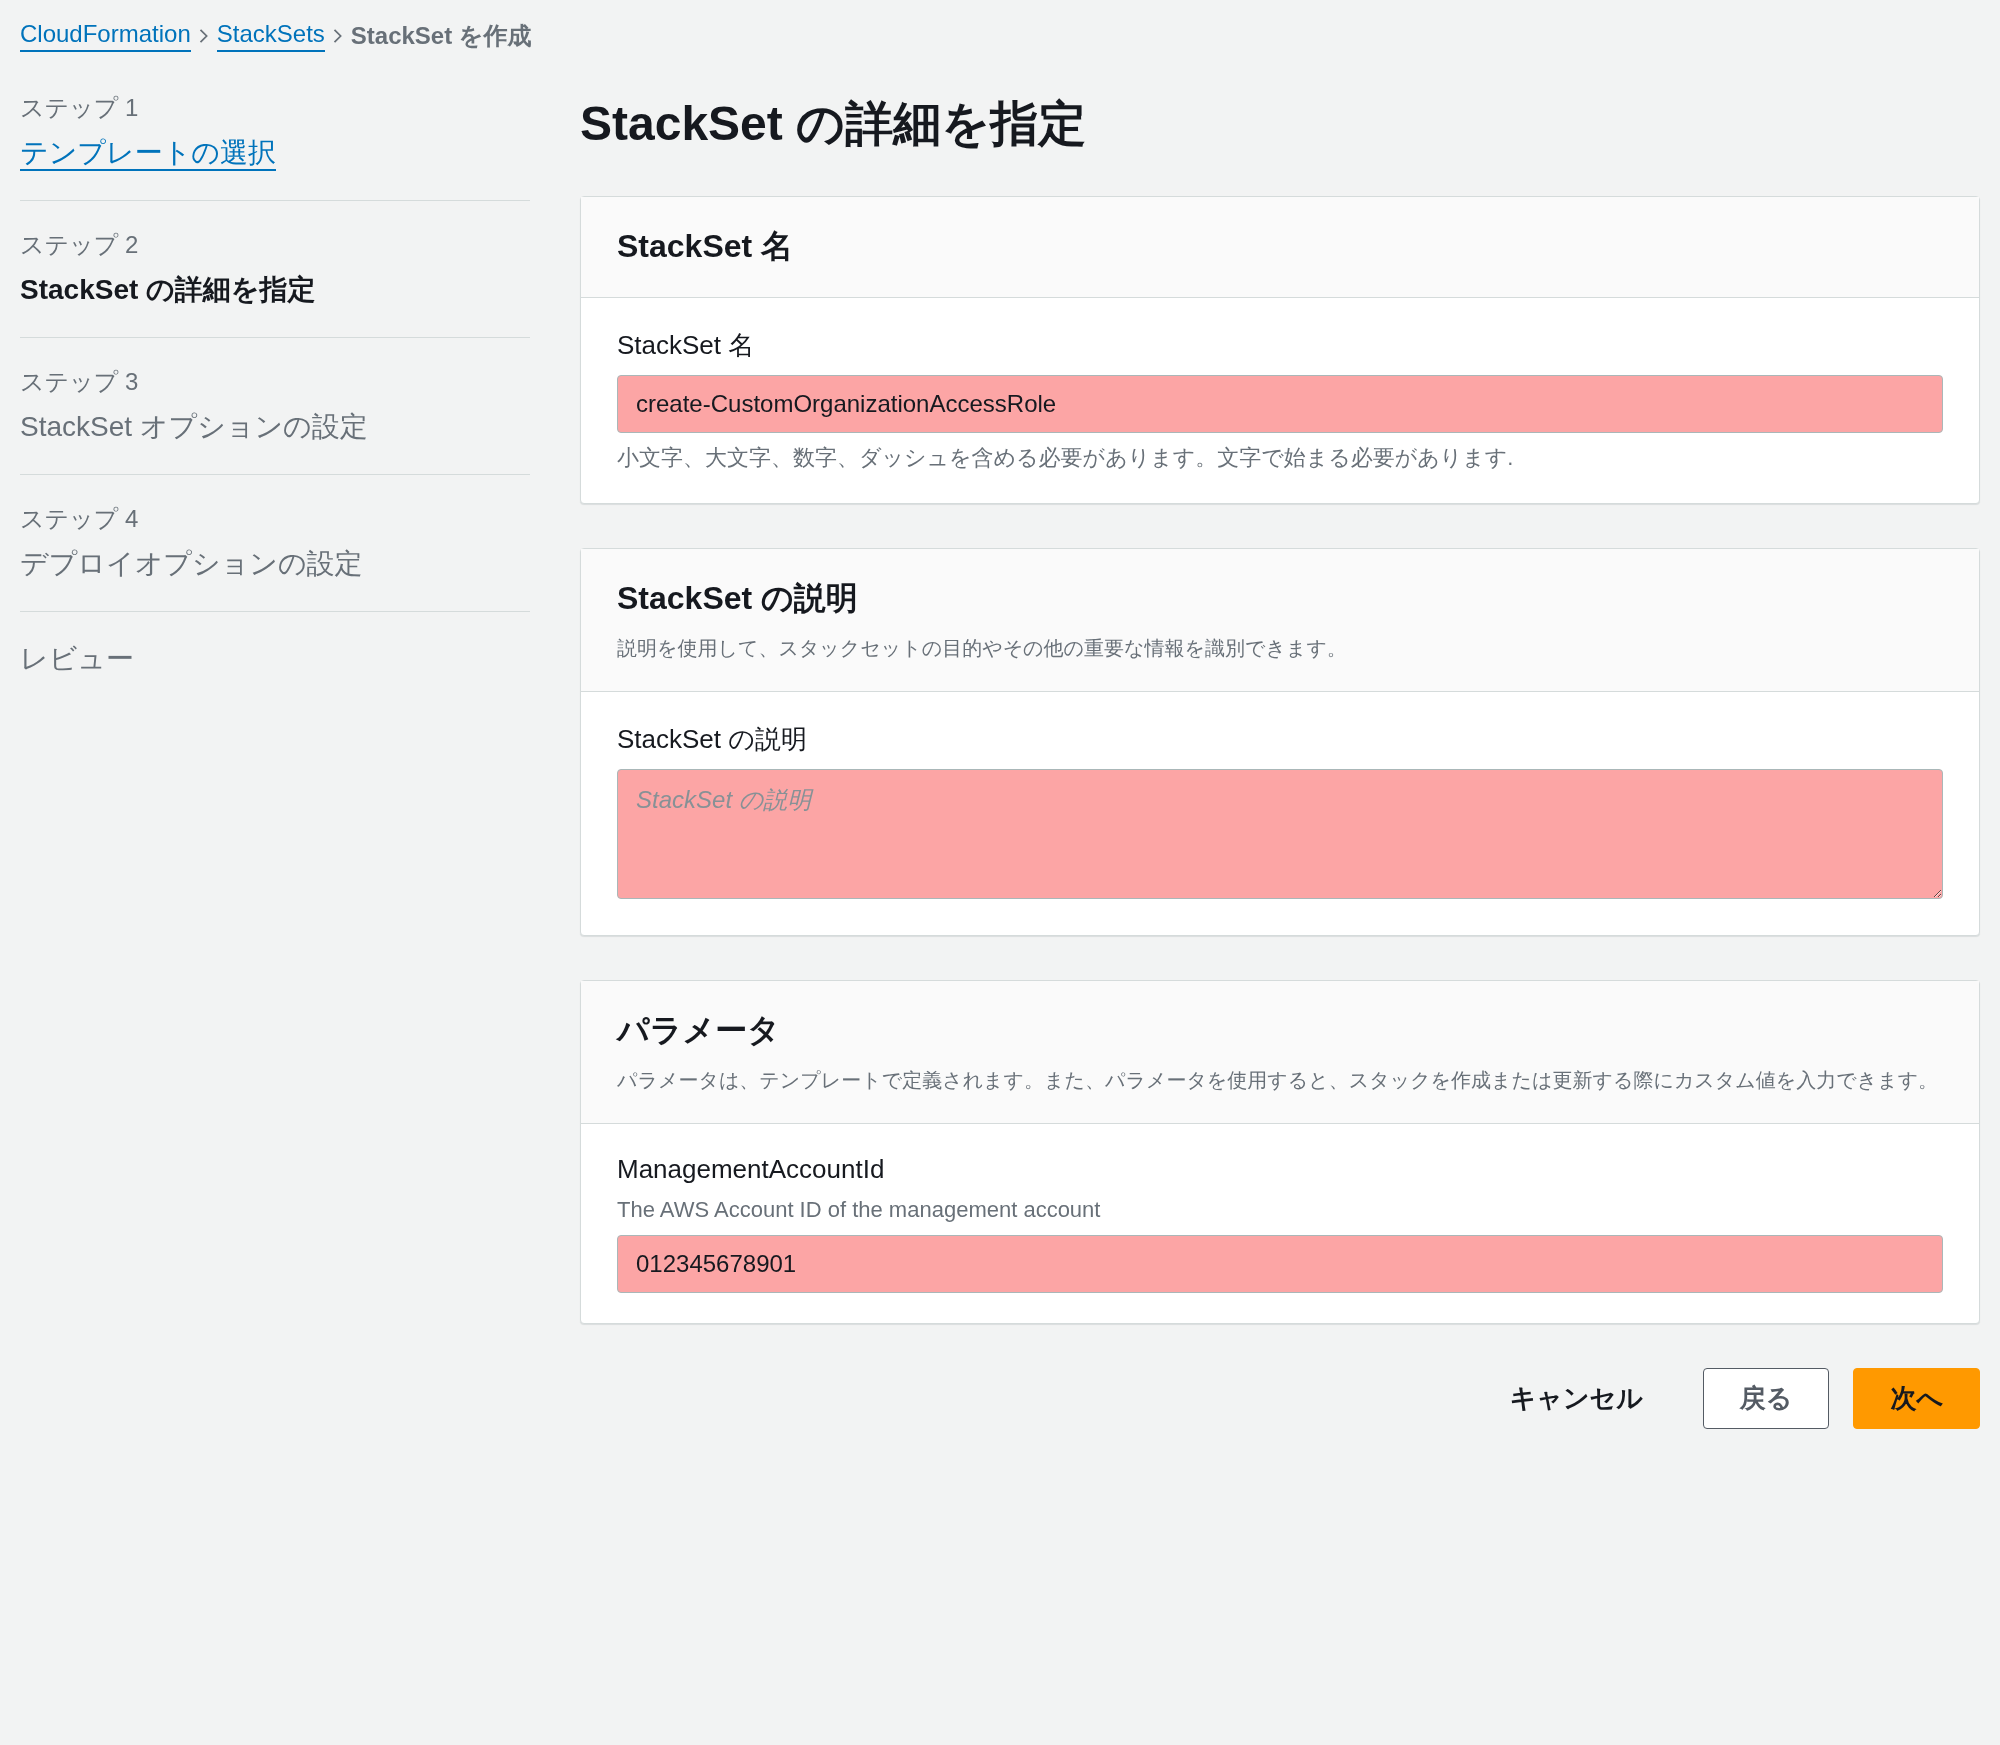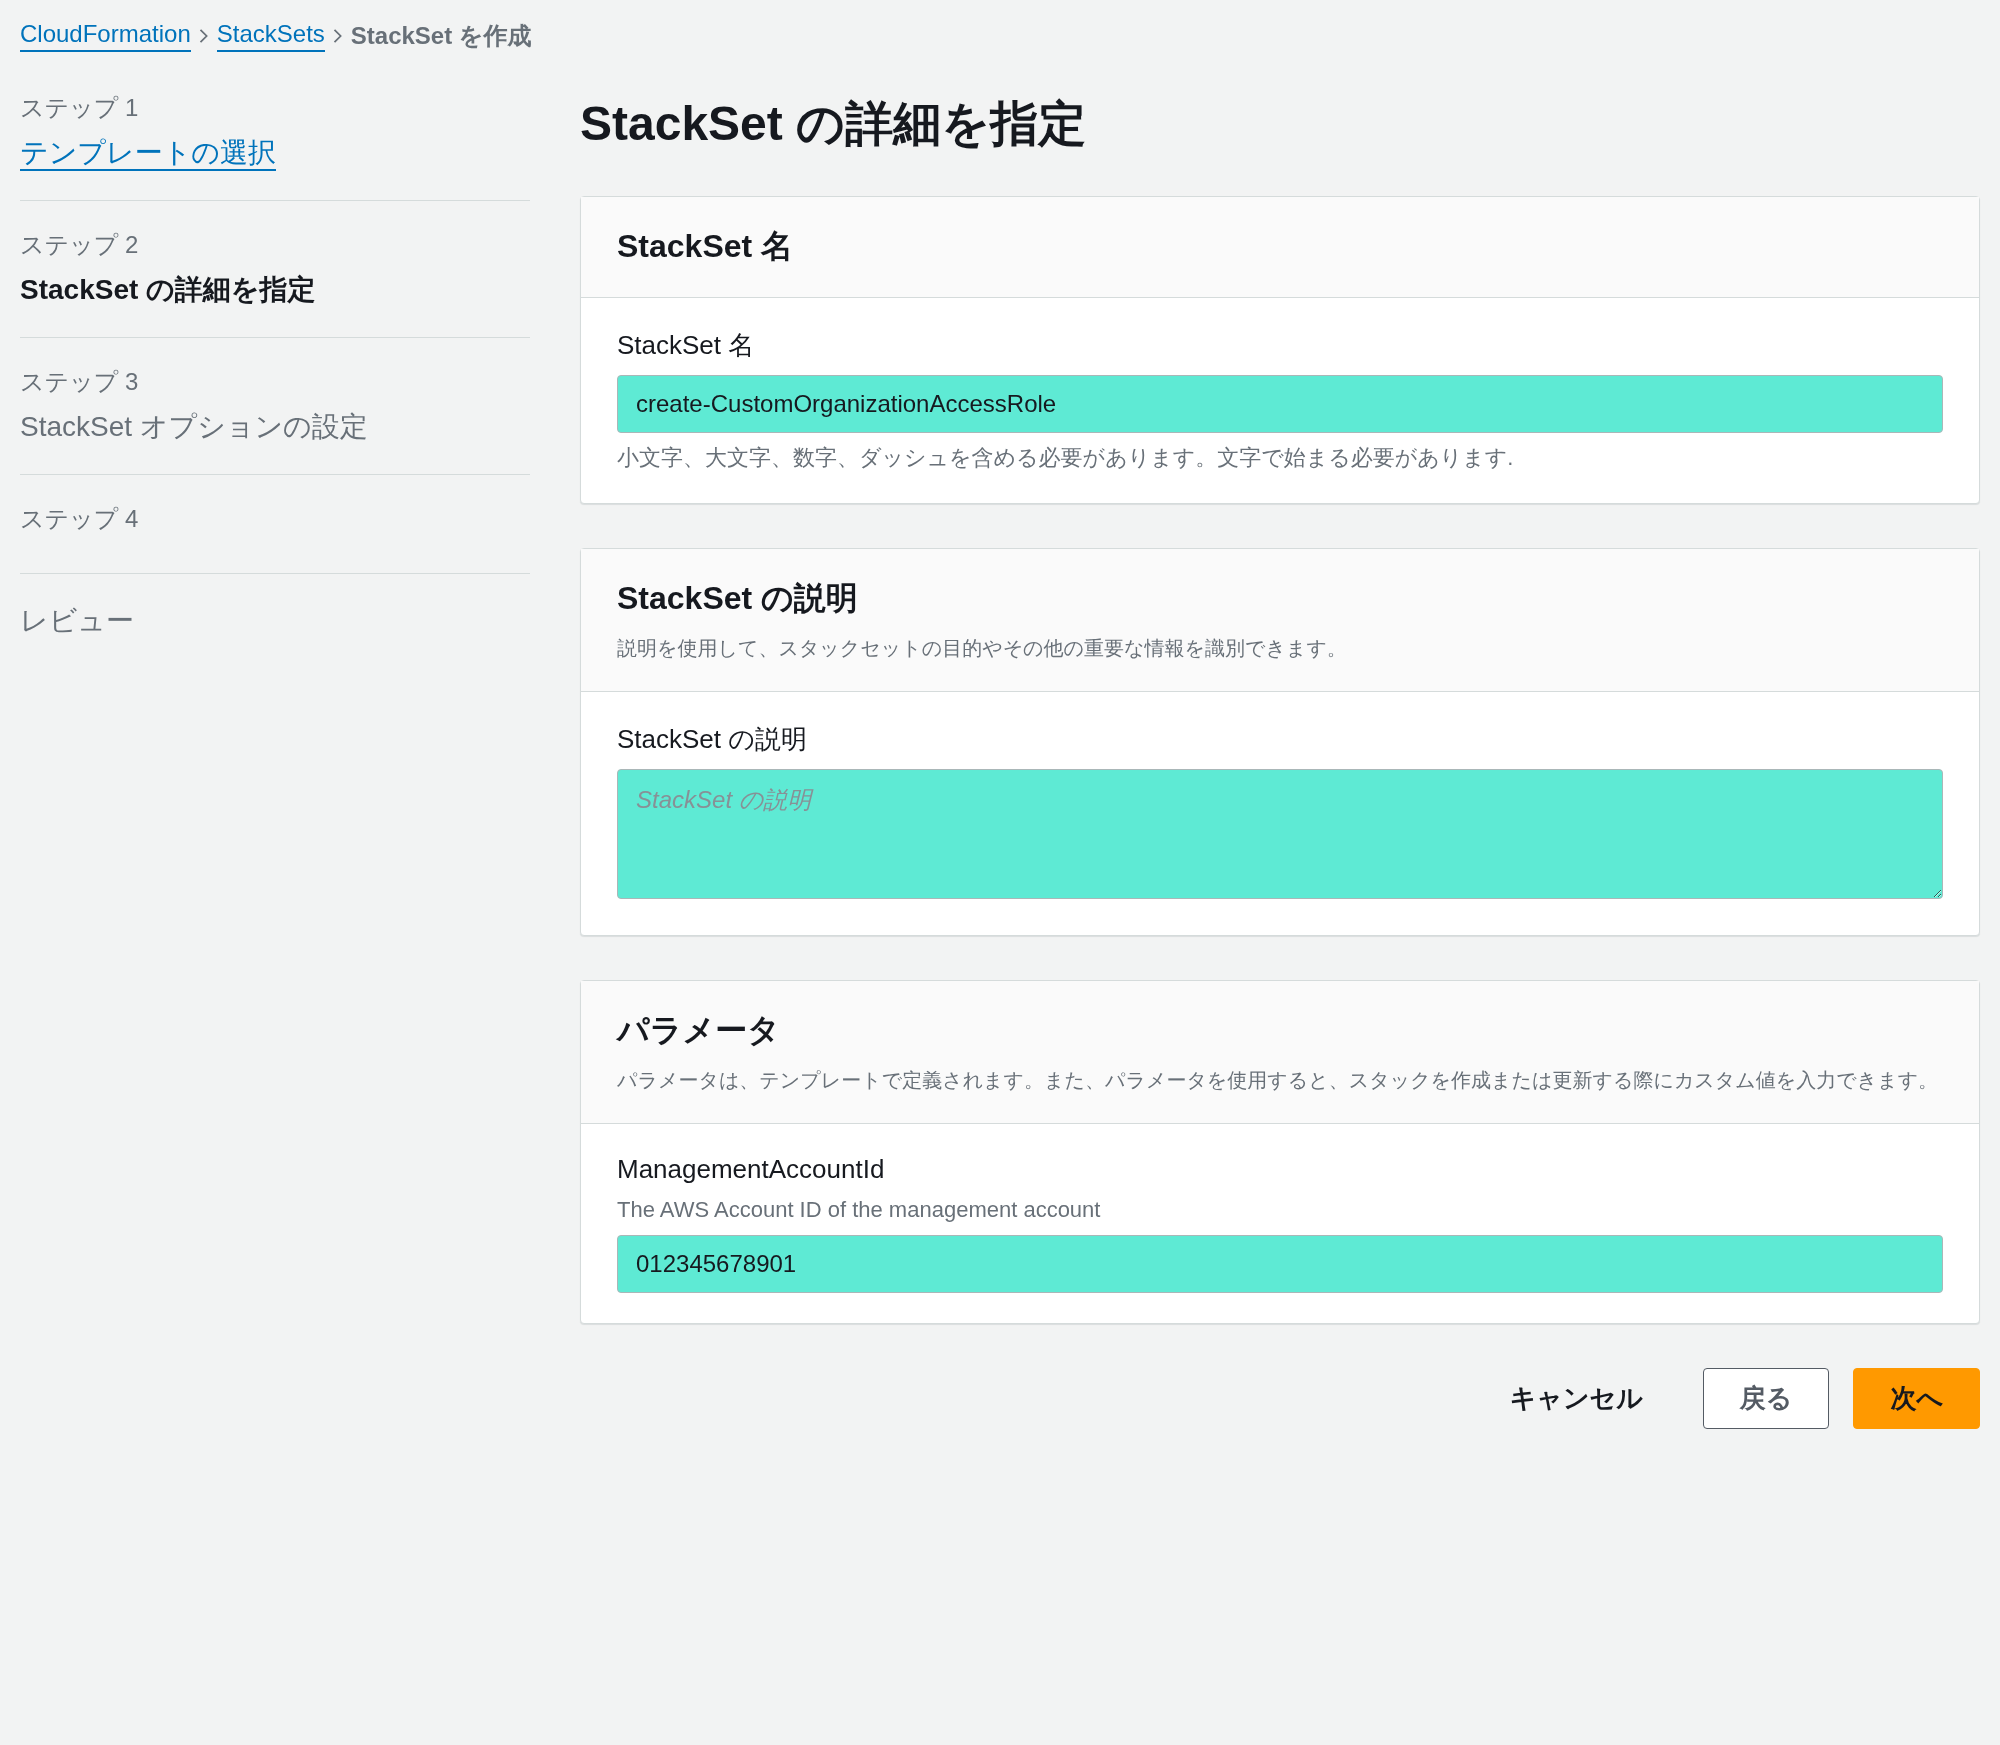--- a/index.html
+++ b/index.html
@@ -159,21 +159,21 @@
     }
 
     input[type="text"], textarea {
       width: 100%;
       padding: 14px 18px;
       border: 1px solid #aab7b8;
       border-radius: 4px;
       font-size: 24px;
       font-family: inherit;
       color: #16191f;
-      background: #5eead4;
+      background: #fca5a5;
     }
 
     textarea {
       min-height: 130px;
       resize: both;
     }
 
     input::placeholder, textarea::placeholder {
       color: #879196;
       font-style: italic;
@@ -243,20 +243,21 @@
     <div class="step">
       <div class="step-label">ステップ 2</div>
       <div class="step-title active">StackSet の詳細を指定</div>
     </div>
     <div class="step">
       <div class="step-label">ステップ 3</div>
       <div class="step-title">StackSet オプションの設定</div>
     </div>
     <div class="step">
       <div class="step-label">ステップ 4</div>
+      <div class="step-title">デプロイオプションの設定</div>
     </div>
     <div class="step">
       <div class="step-title">レビュー</div>
     </div>
   </aside>
 
   <main class="main">
     <h1 class="page-title">StackSet の詳細を指定</h1>
 
     <section class="panel">

